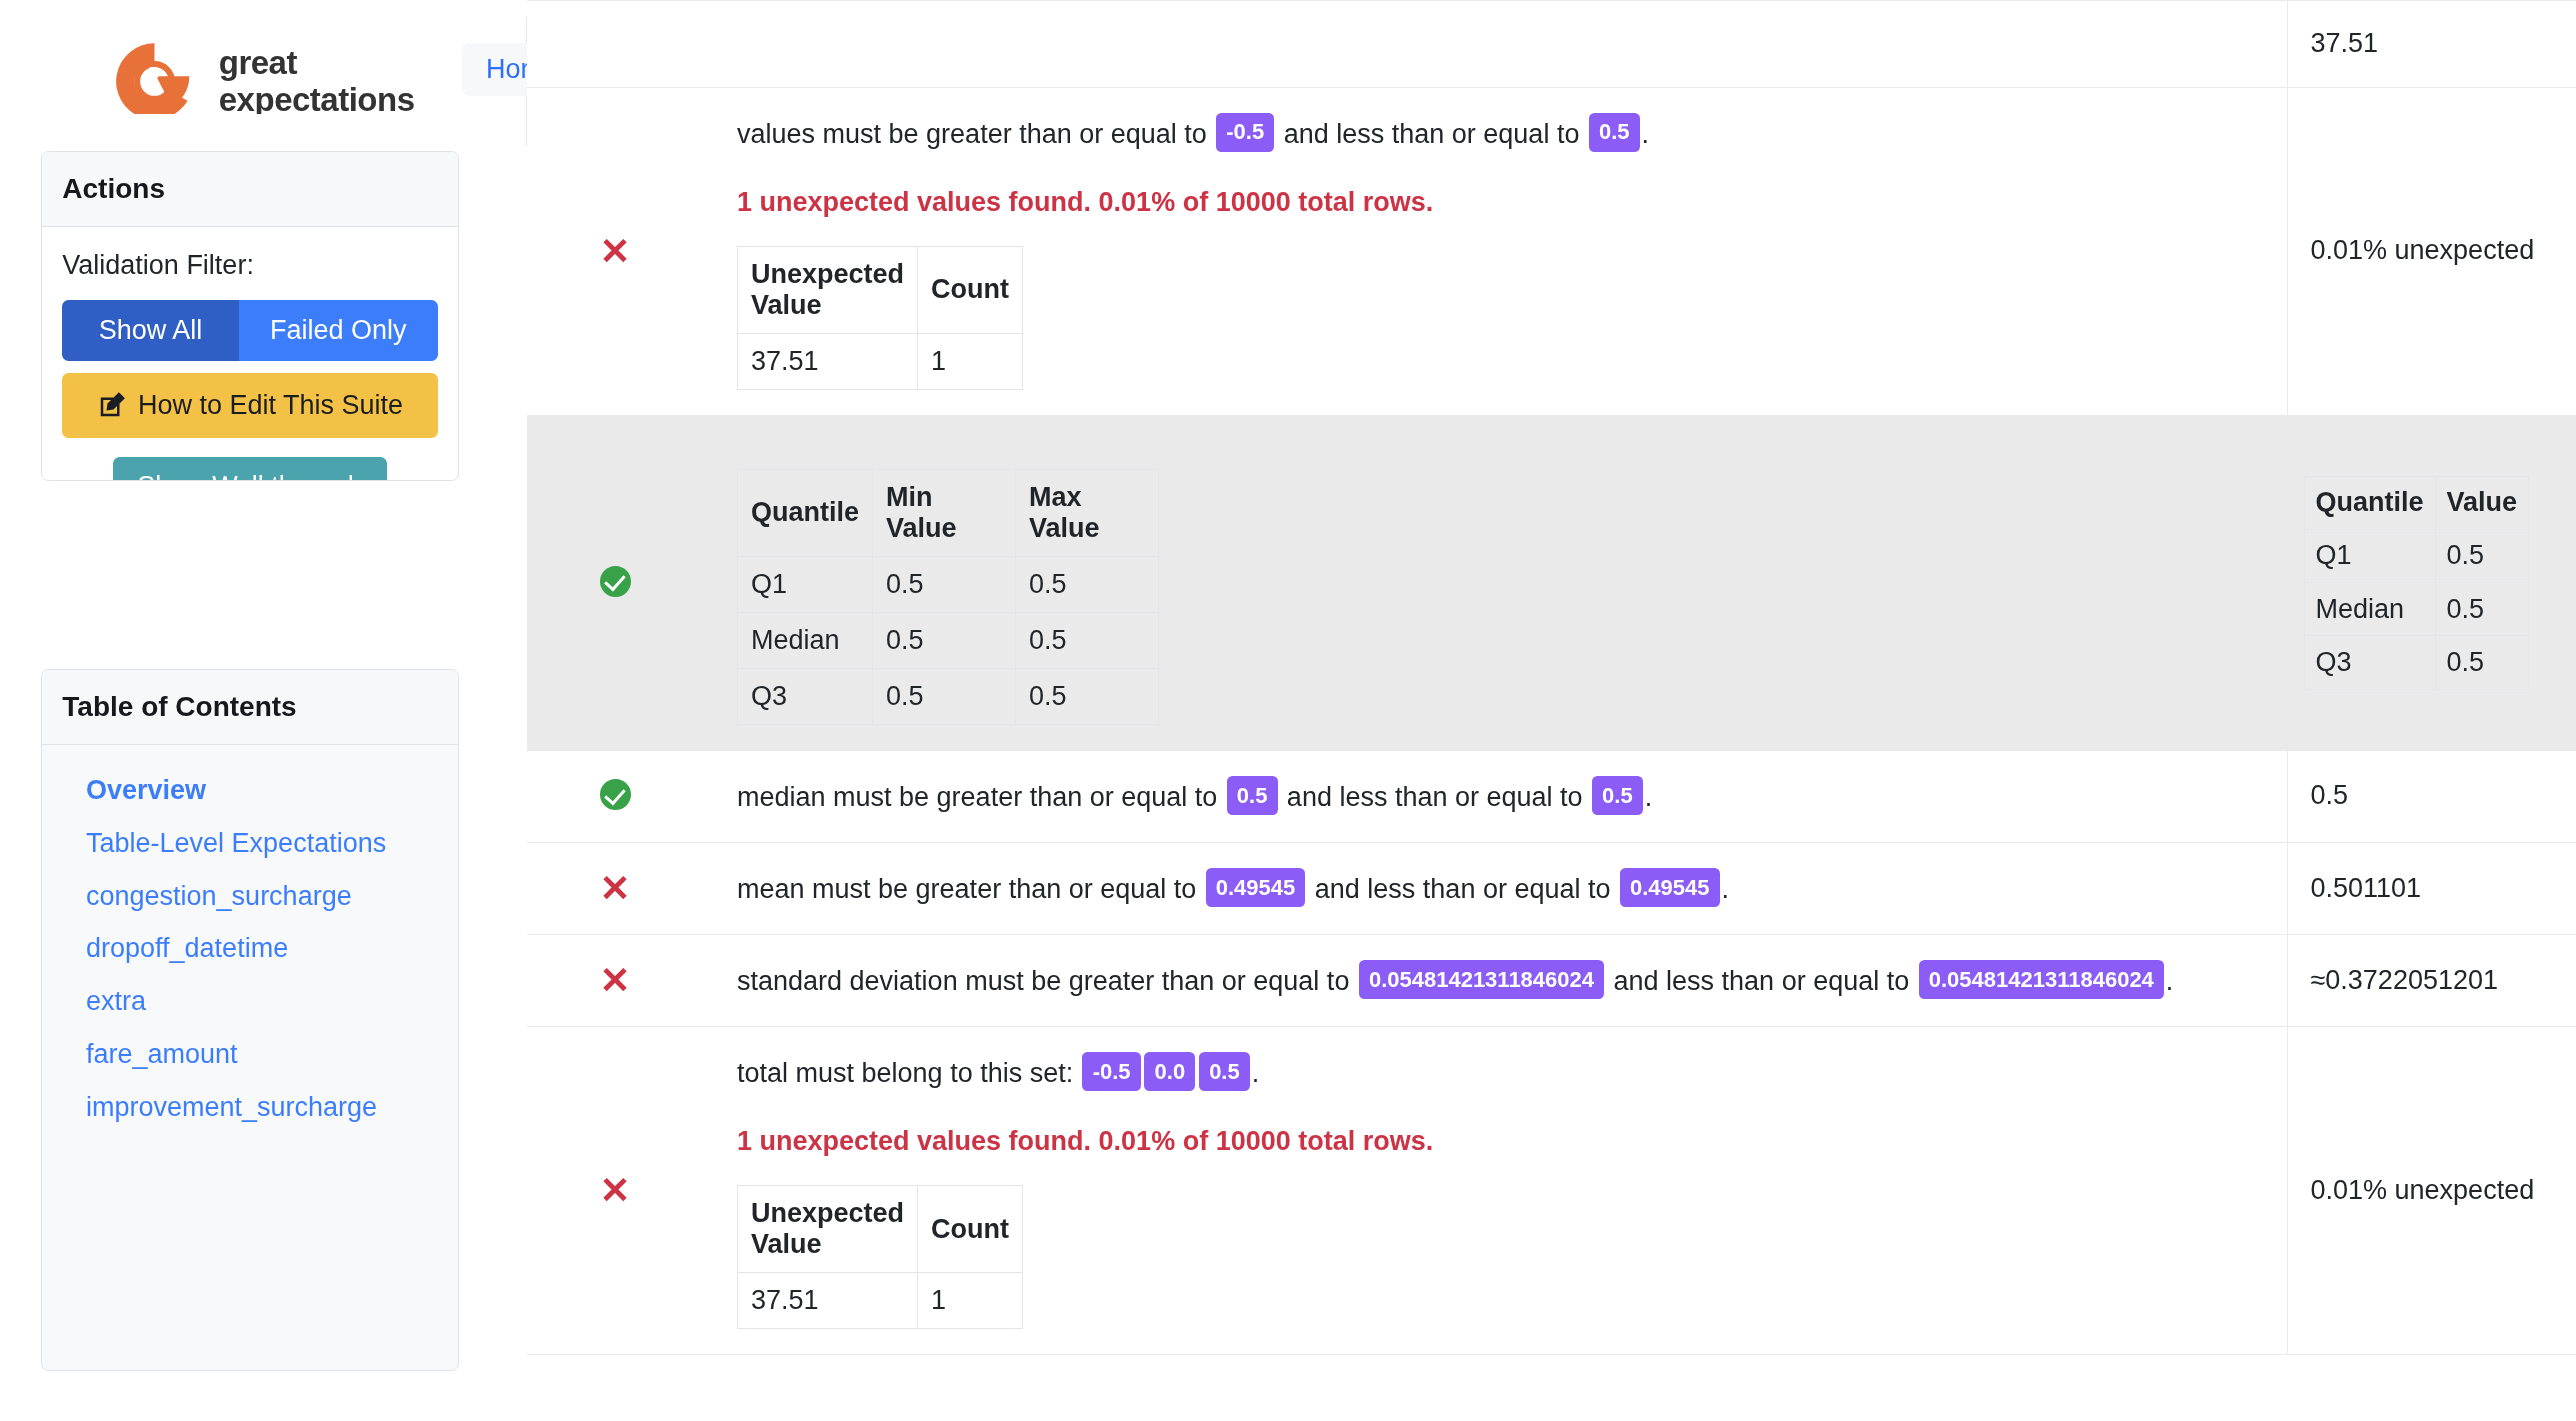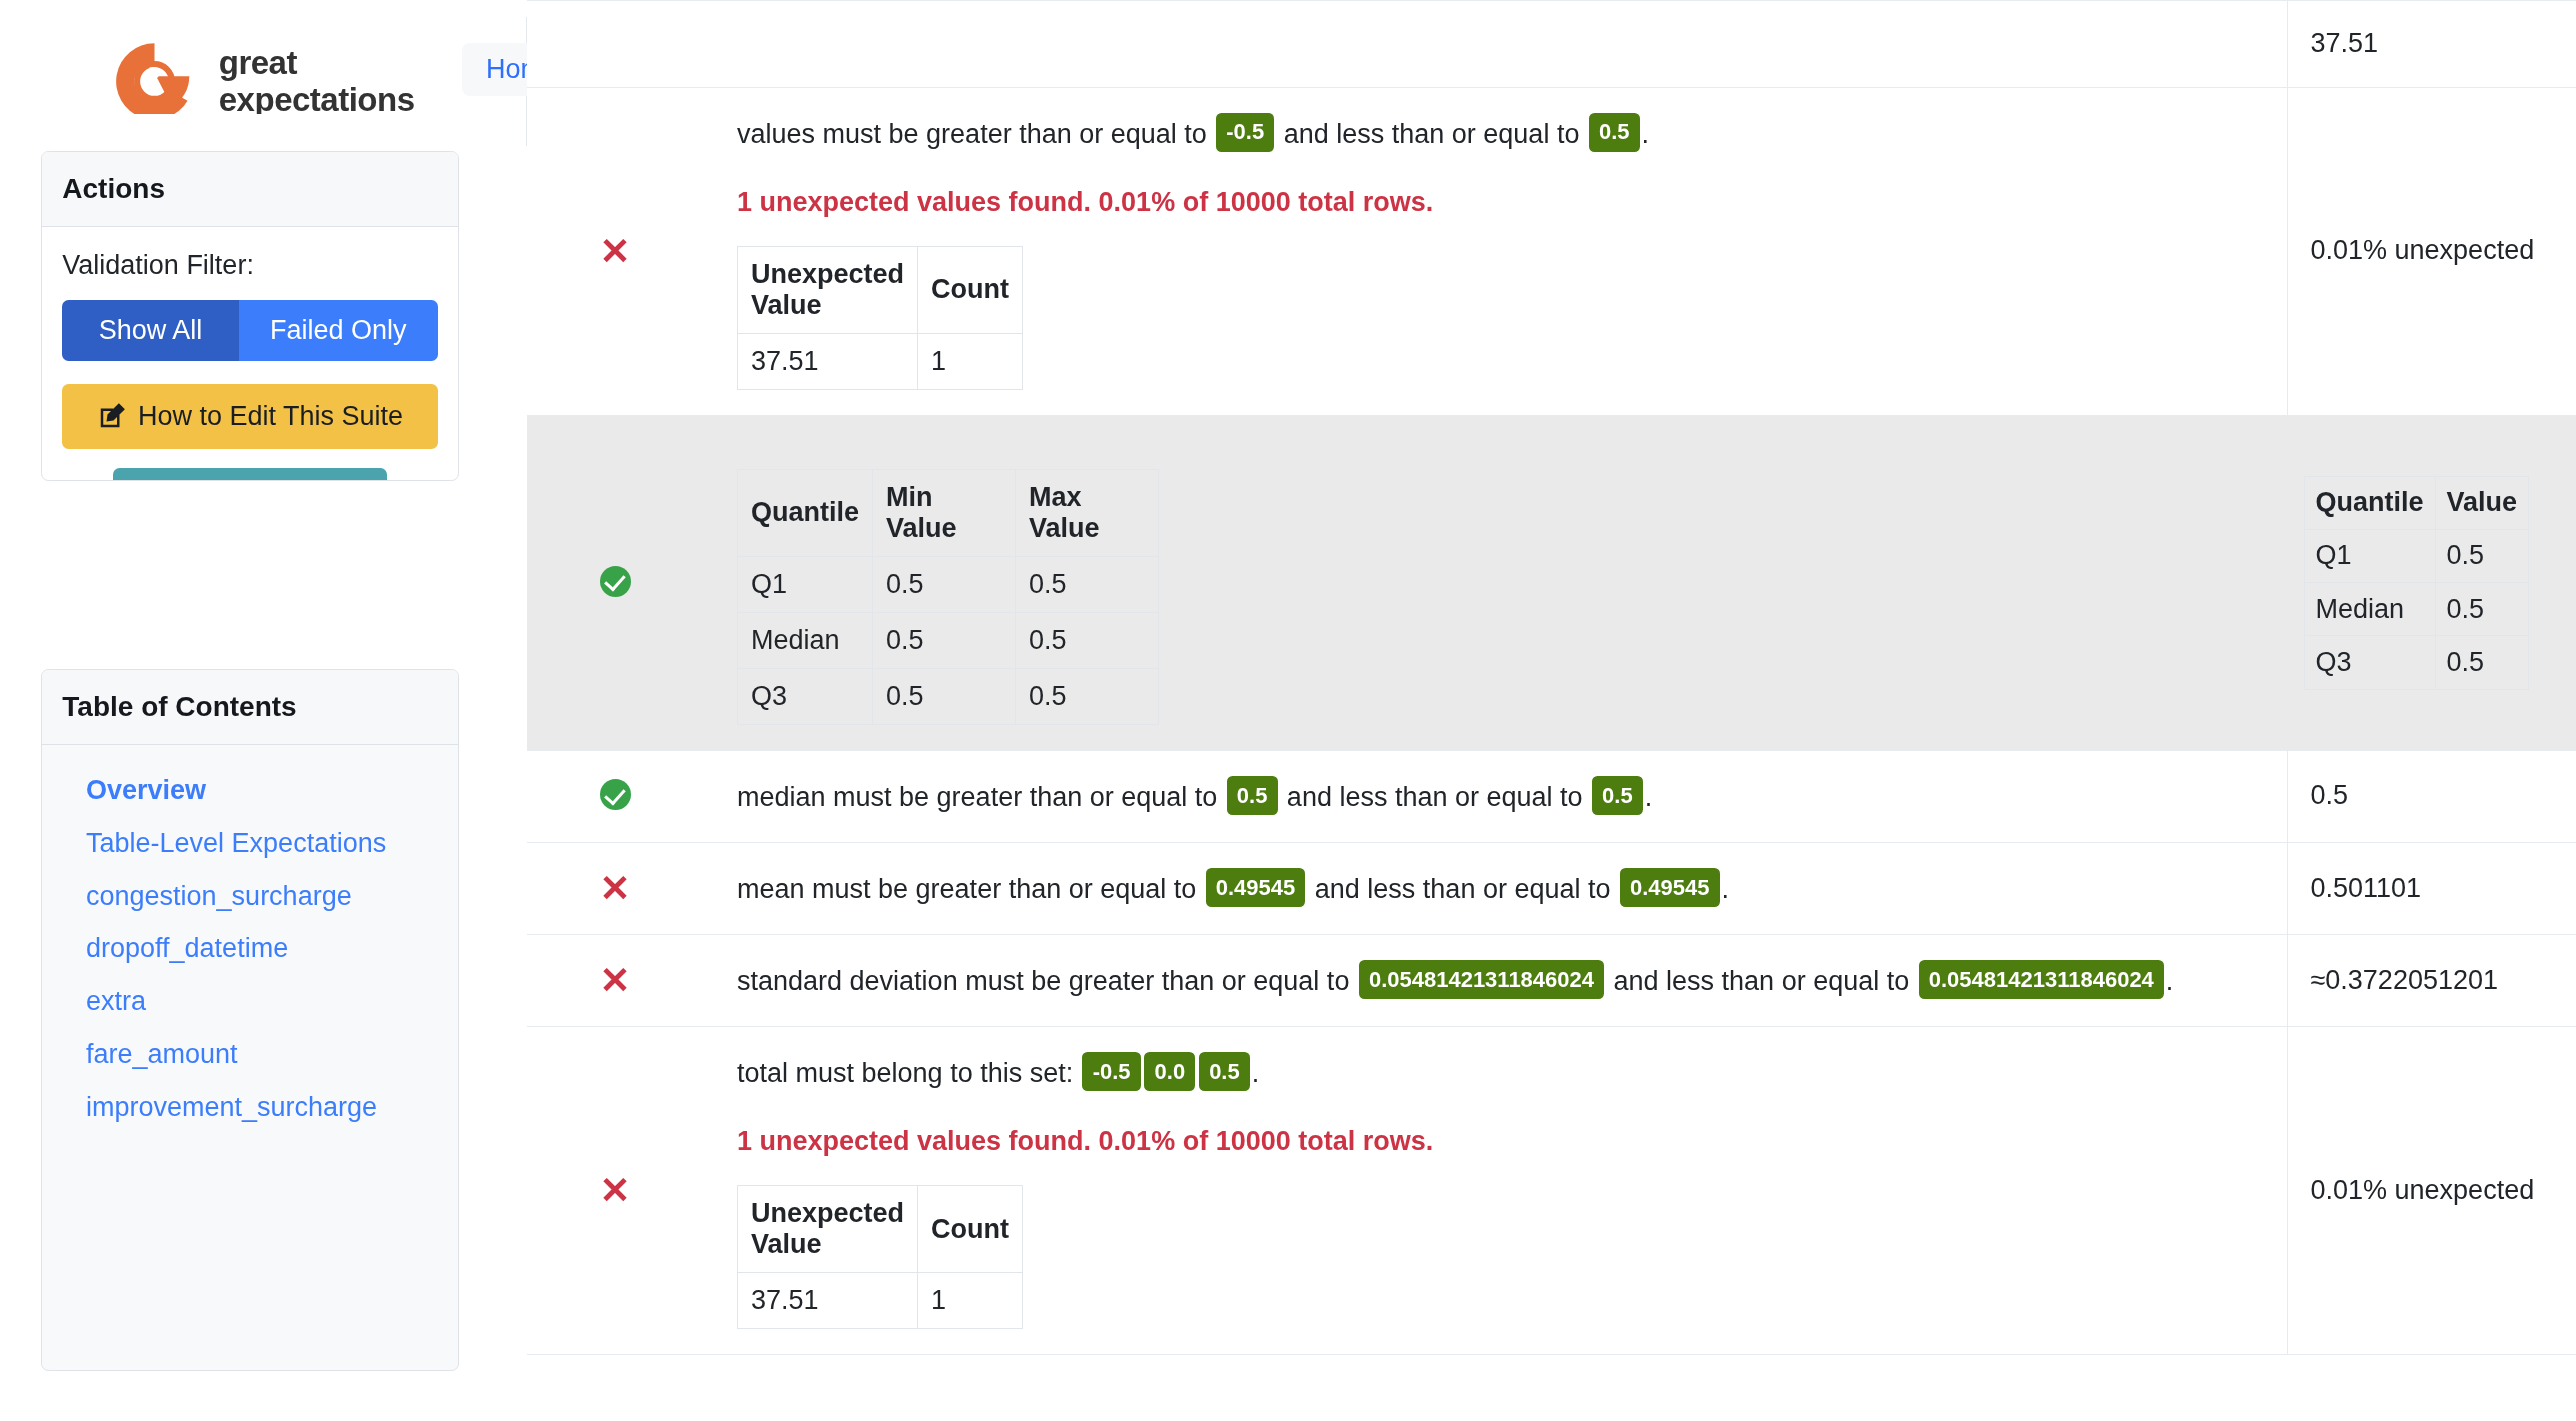--- a/index.html
+++ b/index.html
@@ -78,21 +78,21 @@
   .btn {
     border: 0; cursor: pointer;
     font-family: "Liberation Sans", sans-serif;
     font-size: 27px; color: #ffffff;
     padding: 15px 0;
     text-align: center;
   }
   .btn-showall { background: #2f5fc4; flex: 0 0 47%; }
   .btn-failed  { background: #3b7dfb; flex: 1; }
   .btn-edit {
-    margin-top: 23px; width: 100%;
+    margin-top: 12px; width: 100%;
     background: #f3c146; color: #1a1d21;
     border-radius: 6.5px; padding: 15.7px 11px;
     font-size: 27px; line-height: 1.28;
     display: flex; align-items: center; justify-content: center;
     gap: 11px; flex-wrap: wrap;
   }
   .btn-edit .pen { display: inline-block; width: 30px; height: 30px; }
   .btn-walk {
     margin: 18.5px auto 0 auto; display: block;
     background: #4ba3ad; color: #ffffff;
@@ -131,21 +131,21 @@
   .col-status { width: 176px; text-align: center; }
   .col-body   { width: 1584px; }
   .col-observed { width: 290px; border-left: 0.9px solid #e7eaee; }
 
   .cell-body { padding: 24px 31px 24px 33px; }
   .cell-observed { padding: 24px 22px; font-size: 27px; color: #212529; line-height: 1.32; }
 
   .stmt { font-size: 27px; line-height: 1.5; color: #212529; }
   .badge {
     display: inline-block;
-    background: #4d7c0f; color: #ffffff;
+    background: #8b5cf6; color: #ffffff;
     border-radius: 5.5px;
     padding: 2.8px 10.2px 3.7px 10.2px;
     font-size: 22px; font-weight: bold;
     vertical-align: 2.8px;
     margin: 0 1.8px;
   }
   .fail-note {
     color: #cc3344; font-weight: bold; font-size: 27px;
     margin-top: 33px;
   }

